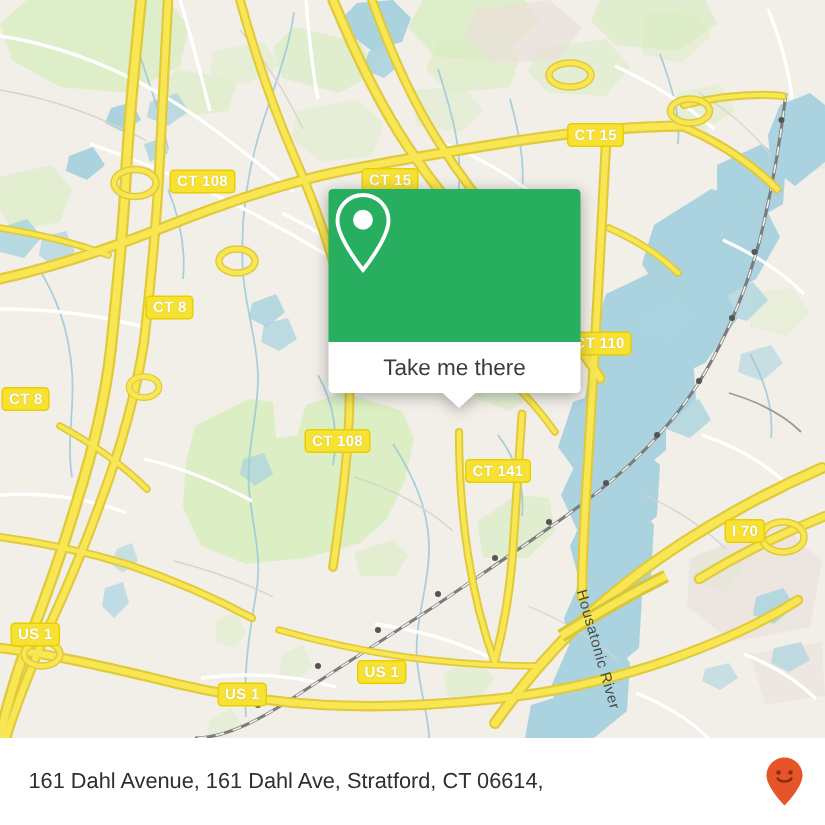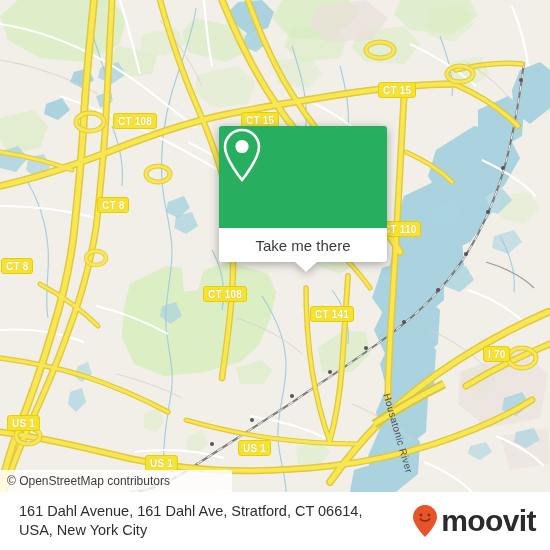--- a/index.html
+++ b/index.html
@@ -365,47 +365,42 @@
     <div class="shield" style="left:97px;  top:197px;">CT 8</div>
     <div class="shield" style="left:378px; top:221px;">CT 110</div>
     <div class="shield" style="left:1px;   top:258px;">CT 8</div>
     <div class="shield" style="left:203px; top:286px;">CT 108</div>
     <div class="shield" style="left:310px; top:306px;">CT 141</div>
     <div class="shield" style="left:483px; top:346px;">I 70</div>
     <div class="shield" style="left:7px;   top:415px;">US 1</div>
     <div class="shield" style="left:238px; top:440px;">US 1</div>
     <div class="shield" style="left:145px; top:455px;">US 1</div>
 
-    <div class="attribution-bar">
-      <span>© OpenStreetMap contributors</span>
-    </div>
 
     <div class="popup">
       <div class="popup-head">
         <svg width="46" height="60" viewBox="0 0 46 60">
           <path d="M23,4 C13.6,4 6,11.6 6,21 C6,33 23,54 23,54 C23,54 40,33 40,21 C40,11.6 32.4,4 23,4 Z" fill="none" stroke="#ffffff" stroke-width="2.6"></path>
           <circle cx="23" cy="20.5" r="6.6" fill="#ffffff"></circle>
         </svg>
       </div>
       <div class="popup-foot">
         <span>Take me there</span>
       </div>
       <div class="popup-tail"></div>
     </div>
   </div>
 
   <div class="footer">
     <div class="footer-text">
       <div>161 Dahl Avenue, 161 Dahl Ave, Stratford, CT 06614,</div>
-      <div>USA, New York City</div>
     </div>
     <div class="brand">
       <svg width="26" height="34" viewBox="0 0 26 34">
         <path d="M13,1 C6.4,1 1,6.4 1,13 C1,21 13,33 13,33 C13,33 25,21 25,13 C25,6.4 19.6,1 13,1 Z" fill="#e8542a"></path>
         <circle cx="9" cy="11" r="1.5" fill="#8c2d12"></circle>
         <circle cx="17" cy="11" r="1.5" fill="#8c2d12"></circle>
         <path d="M8.4,15 C10,17.6 16,17.6 17.6,15" fill="none" stroke="#8c2d12" stroke-width="1.7" stroke-linecap="round"></path>
       </svg>
-      <span class="brand-word">moovit</span>
     </div>
   </div>
 
 </div>
 
 </body></html>

